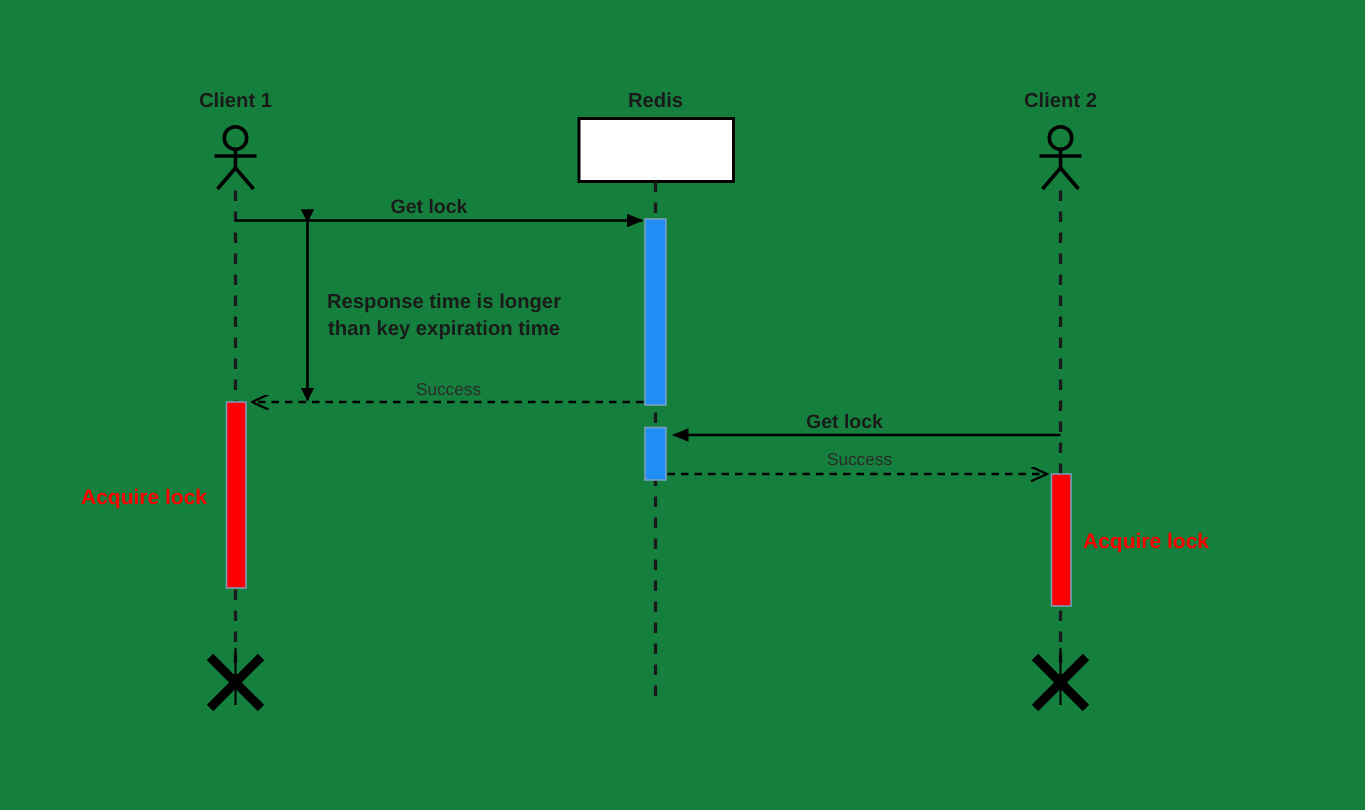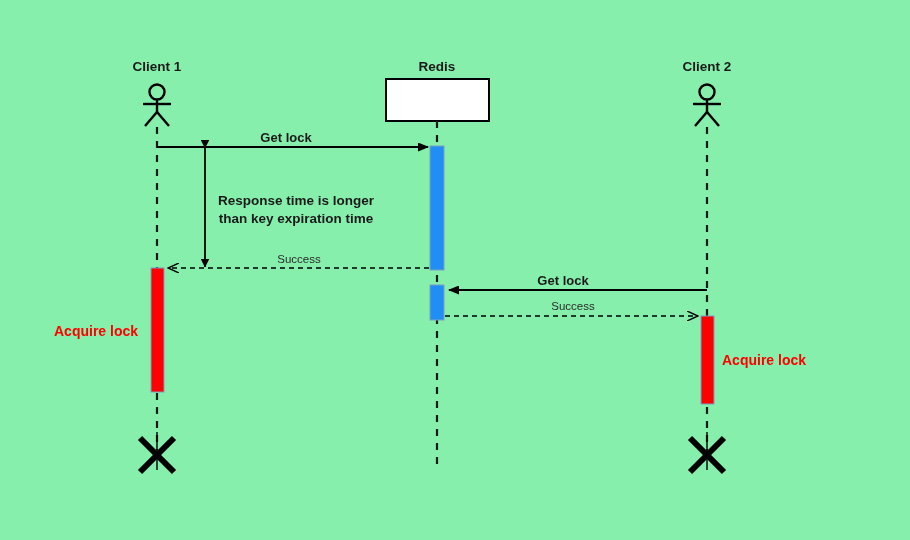--- a/index.html
+++ b/index.html
@@ -11,21 +11,21 @@
     width: 910px;
     height: 540px;
     font-family: "Liberation Sans", sans-serif;
     color: #1a1a1a;
     overflow: hidden;
   }
   #diagram-root {
     position: relative;
     width: 910px;
     height: 540px;
-    background: #86efac;
+    background: #15803d;
   }
   svg#diagram-canvas {
     position: absolute;
     left: 0;
     top: 0;
     width: 910px;
     height: 540px;
     display: block;
   }
   .lifeline-title {

